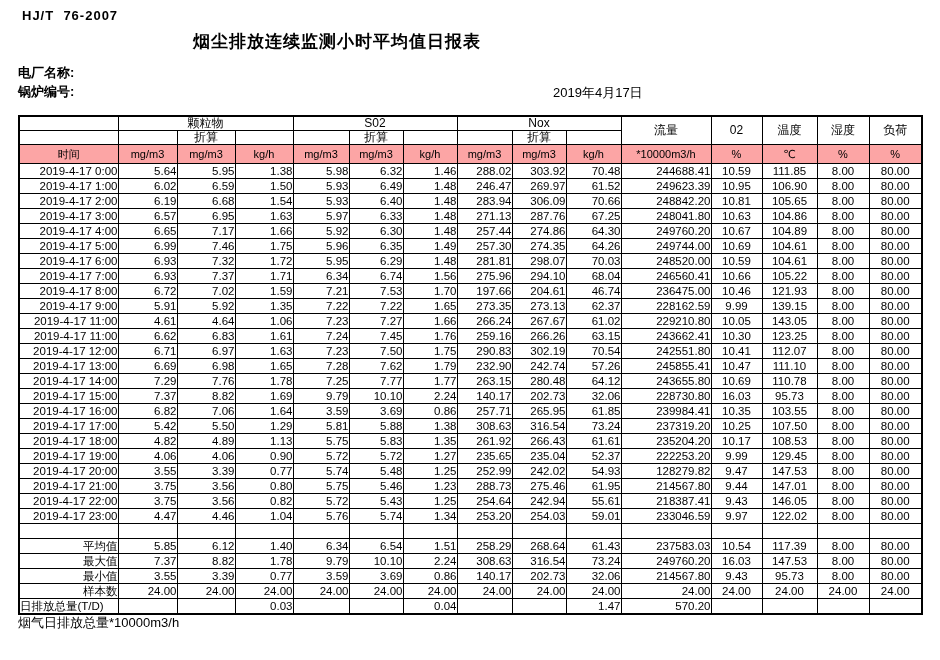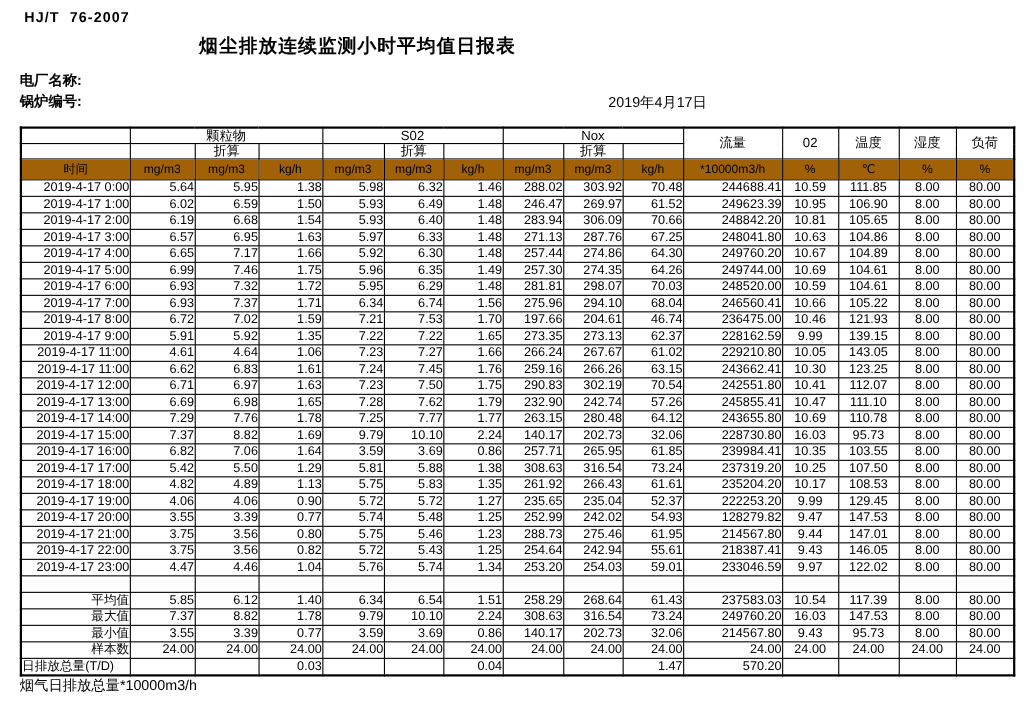--- a/index.html
+++ b/index.html
@@ -2,37 +2,37 @@
 <html><head>
 <meta charset="utf-8">
 <style>
   html,body{margin:0;padding:0;background:#fff;}
   #page{
     position:relative;width:940px;height:636px;background:#fff;overflow:hidden;
     font-family:"Liberation Sans","DejaVu Sans",sans-serif;color:#000;
   }
   .abs{position:absolute;}
   #standard-no{left:22px;top:8px;font-size:13px;font-weight:bold;letter-spacing:1px;white-space:pre;}
-  #report-title{left:0;top:30px;width:650px;text-align:center;font-size:17px;font-weight:bold;letter-spacing:1px;}
+  #report-title{left:12px;top:30px;width:650px;text-align:center;font-size:17px;font-weight:bold;letter-spacing:1px;}
   #plant-name{left:18px;top:64px;font-size:13px;font-weight:bold;}
   #boiler-no{left:18px;top:83px;font-size:13px;font-weight:bold;}
   #report-date{left:553px;top:84px;font-size:13px;}
 
   #report-table{
     position:absolute;left:18px;top:115px;
     border-collapse:collapse;table-layout:fixed;
     border:2px solid #000;
   }
   #report-table td,#report-table th{
     border:1px solid #000;overflow:hidden;white-space:nowrap;
     padding:0;font-weight:normal;
   }
   .ghead th{font-size:12px;height:13px;line-height:13px;text-align:center;background:#fff;}
   .unit-row td{
-    background:#a16207;text-align:center;font-size:11px;height:18px;line-height:18px;margin-left:12px;
+    background:#fca5a5;text-align:center;font-size:11px;height:18px;line-height:18px;margin-left:12px;
   }
   #report-table tbody td{font-size:11.5px;height:14px;line-height:14px;}
   td.num{text-align:right;padding-right:7px;}
   td.ctr{text-align:center;}
   td.c-time{text-align:right;padding-right:5px;font-size:11.5px;}
   td.c-time.left{text-align:left;padding-left:1px;padding-right:0;font-size:11px;}
   tr.spacer td{height:11px;line-height:11px;}
 
   #footer-note{left:18px;top:614px;font-size:13px;}
   #report-unit{left:18px;top:637px;font-size:13px;margin-left:17px;}

